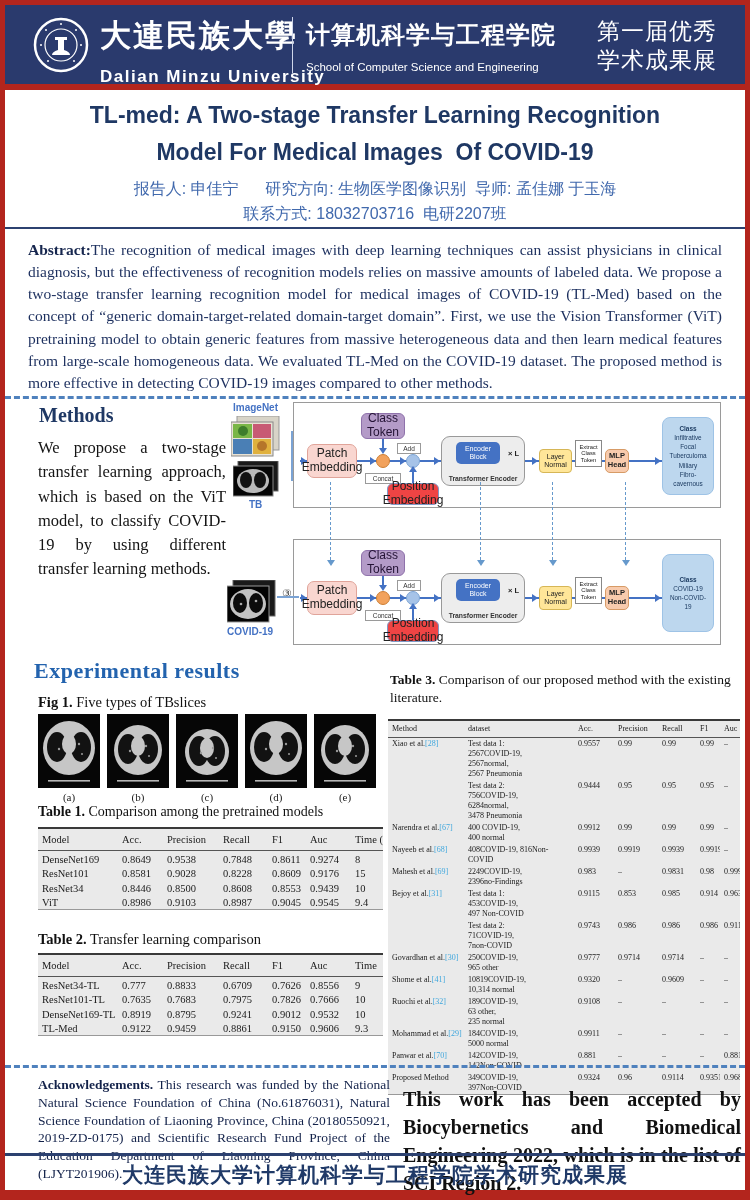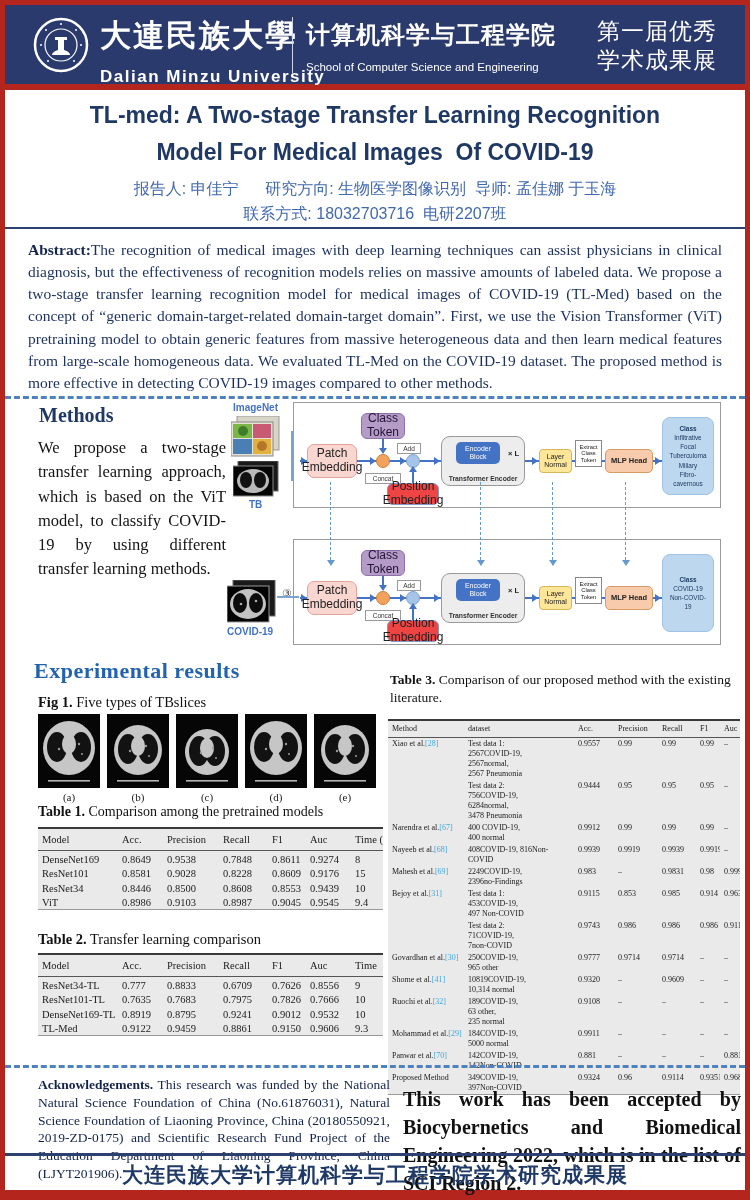--- a/index.html
+++ b/index.html
@@ -56,21 +56,21 @@
   .s-tag{position:absolute;background:#fff;border:1px solid #9a9a9a;font-size:6.5px;display:flex;align-items:center;justify-content:center;color:#333;}
   .s-concat-lbl{left:71px;top:70px;width:36px;height:11px;}
   .s-add-lbl{left:103px;top:40px;width:24px;height:11px;}
   .s-pos{left:93px;top:80px;width:52px;height:22px;background:#ef4444;border:1px solid #8099c7;border-radius:6px;}
   .s-trans{position:absolute;left:147px;top:33px;width:84px;height:50px;background:#ededed;border:1px solid #999;border-radius:9px;}
   .s-enc{position:absolute;left:14px;top:5px;width:44px;height:22px;background:#4472c4;border-radius:5px;color:#fff;display:flex;align-items:center;justify-content:center;font-size:7px;line-height:1.15;text-align:center;}
   .s-xl{position:absolute;right:5px;top:12px;font-size:7.5px;font-weight:bold;color:#222;}
   .s-trans-lbl{position:absolute;left:0;right:0;bottom:3px;text-align:center;font-size:6.8px;font-weight:bold;color:#333;}
   .s-layer{left:245px;top:46px;width:33px;height:24px;background:#ffe699;border:1px solid #d6b656;border-radius:4px;font-size:7px;}
   .s-extract{left:281px;top:37px;width:27px;height:27px;background:#fff;border:1px solid #888;font-size:5.8px;}
-  .s-mlp{left:311px;top:46px;width:48px;height:24px;background:#f8cbad;border:1px solid #d79b66;border-radius:5px;font-size:7.5px;font-weight:bold;}
+  .s-mlp{left:311px;top:46px;width:24px;height:24px;background:#f8cbad;border:1px solid #d79b66;border-radius:5px;font-size:7.5px;font-weight:bold;}
   .s-class{position:absolute;left:368px;top:14px;width:52px;height:78px;background:#bdd7ee;border:1px solid #9ec3e6;border-radius:8px;font-size:6.4px;line-height:1.42;color:#17365d;display:flex;flex-direction:column;align-items:center;justify-content:center;text-align:center;}
   .s-class .cb{font-weight:bold;}
   .s-vl{position:absolute;width:1.5px;background:#4472c4;}
   .s-vard{position:absolute;width:0;height:0;border-left:4px solid transparent;border-right:4px solid transparent;border-top:6px solid #4472c4;}
   .s-varu{position:absolute;width:0;height:0;border-left:4px solid transparent;border-right:4px solid transparent;border-bottom:6px solid #4472c4;}
   
   .exp-h{position:absolute;left:29px;top:568px;font-family:"Liberation Serif",serif;font-size:22px;font-weight:bold;color:#2363ae;letter-spacing:0.5px;}
   .cap{position:absolute;font-family:"Liberation Serif",serif;color:#111;}
   .fig-cap{left:33px;top:604px;font-size:14.5px;}
   .figs{position:absolute;left:33px;top:624px;display:flex;gap:7px;}

